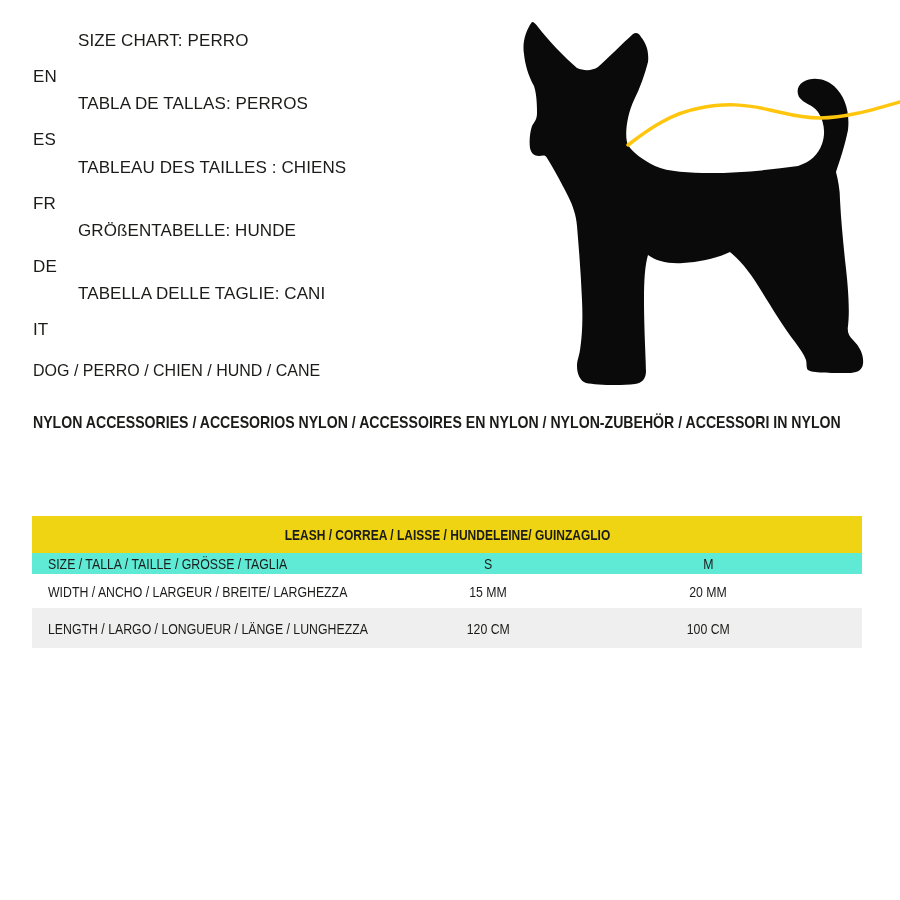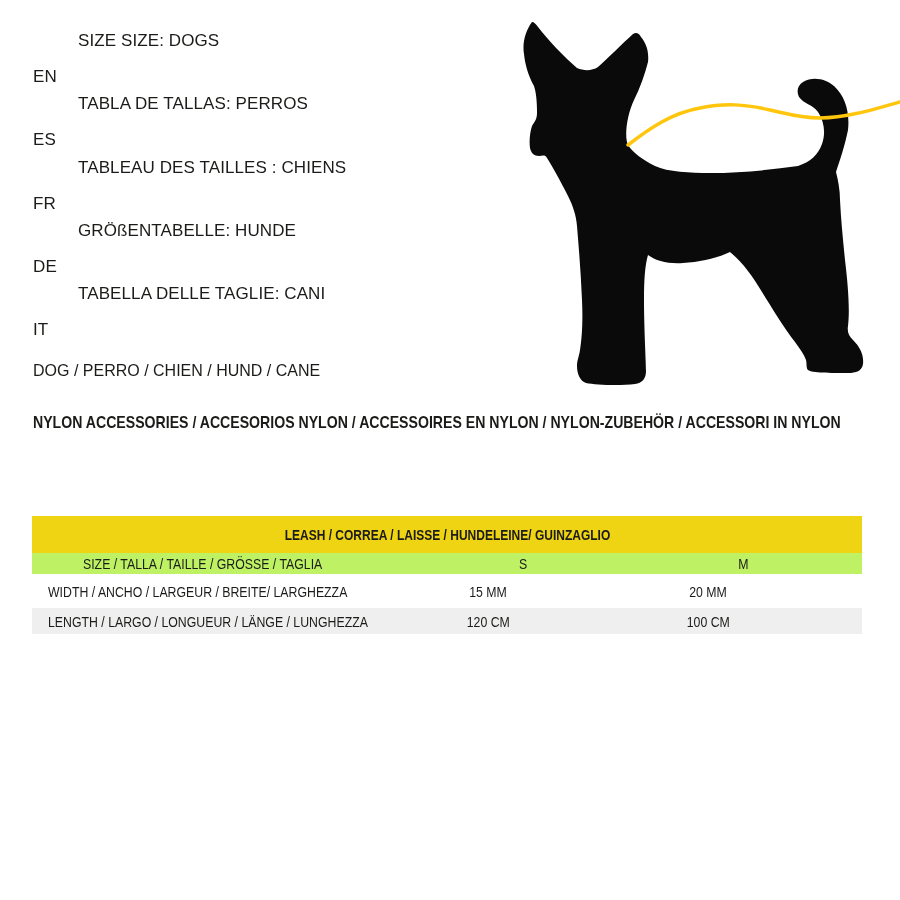--- a/index.html
+++ b/index.html
@@ -22,37 +22,37 @@
   
   .material-line { position:absolute; left:33px; top:414px; font-size:17px; line-height:18px; font-weight:700; white-space:nowrap; }
   .sqz-left { display:inline-block; transform:scaleX(0.83); transform-origin:0 50%; white-space:nowrap; }
 
   
   .size-table { position:absolute; left:32px; top:516px; width:830px; }
   .t-head { height:37px; display:flex; align-items:center; justify-content:center; font-weight:700; font-size:15px; }
   .t-row { display:grid; grid-template-columns:346px 220px 220px 1fr; font-size:15px; }
   .t-row.r1 { height:21px; }
   .t-row.r2 { height:34px; }
-  .t-row.r3 { height:26px; }
+  .t-row.r3 { height:40px; }
   .cell { display:flex; align-items:center; }
   .cell.label { padding-left:16px; }
   .cell.val { justify-content:center; }
   .cond-l { display:inline-block; transform:scaleX(0.82); transform-origin:0 50%; white-space:nowrap; }
   .cond-c { display:inline-block; transform:scaleX(0.82); transform-origin:50% 50%; white-space:nowrap; }
   .cond-h { display:inline-block; transform:scaleX(0.80); transform-origin:50% 50%; white-space:nowrap; }
 </style>
 </head>
 <body>
 
 <div class="canvas">
 
   <div class="lang-list">
     <div class="lang-row">
       <span class="lang-code">EN</span>
-      <span class="lang-title">SIZE SIZE: DOGS</span>
+      <span class="lang-title">SIZE CHART: PERRO</span>
     </div>
     <div class="lang-row">
       <span class="lang-code">ES</span>
       <span class="lang-title">TABLA DE TALLAS: PERROS</span>
     </div>
     <div class="lang-row">
       <span class="lang-code">FR</span>
       <span class="lang-title">TABLEAU DES TAILLES : CHIENS</span>
     </div>
     <div class="lang-row">
@@ -120,21 +120,21 @@
   </svg>
 
   <div class="animal-line">DOG / PERRO / CHIEN / HUND / CANE</div>
 
   <div class="material-line"><span class="sqz-left">NYLON ACCESSORIES / ACCESORIOS NYLON / ACCESSOIRES EN NYLON / NYLON-ZUBEHÖR / ACCESSORI IN NYLON</span></div>
 
   <div class="size-table">
     <div class="t-head" style="background:#EFD414;">
       <span class="cond-h">LEASH / CORREA / LAISSE / HUNDELEINE/ GUINZAGLIO</span>
     </div>
-    <div class="t-row r1" style="background:#bef264;padding-left:35px;">
+    <div class="t-row r1" style="background:#5eead4;">
       <div class="cell label">
           <span class="cond-l">SIZE / TALLA / TAILLE / GRÖSSE / TAGLIA</span>
         </div>
       <div class="cell val">
           <span class="cond-c">S</span>
         </div>
       <div class="cell val">
           <span class="cond-c">M</span>
         </div>
       <div class="cell"></div>

